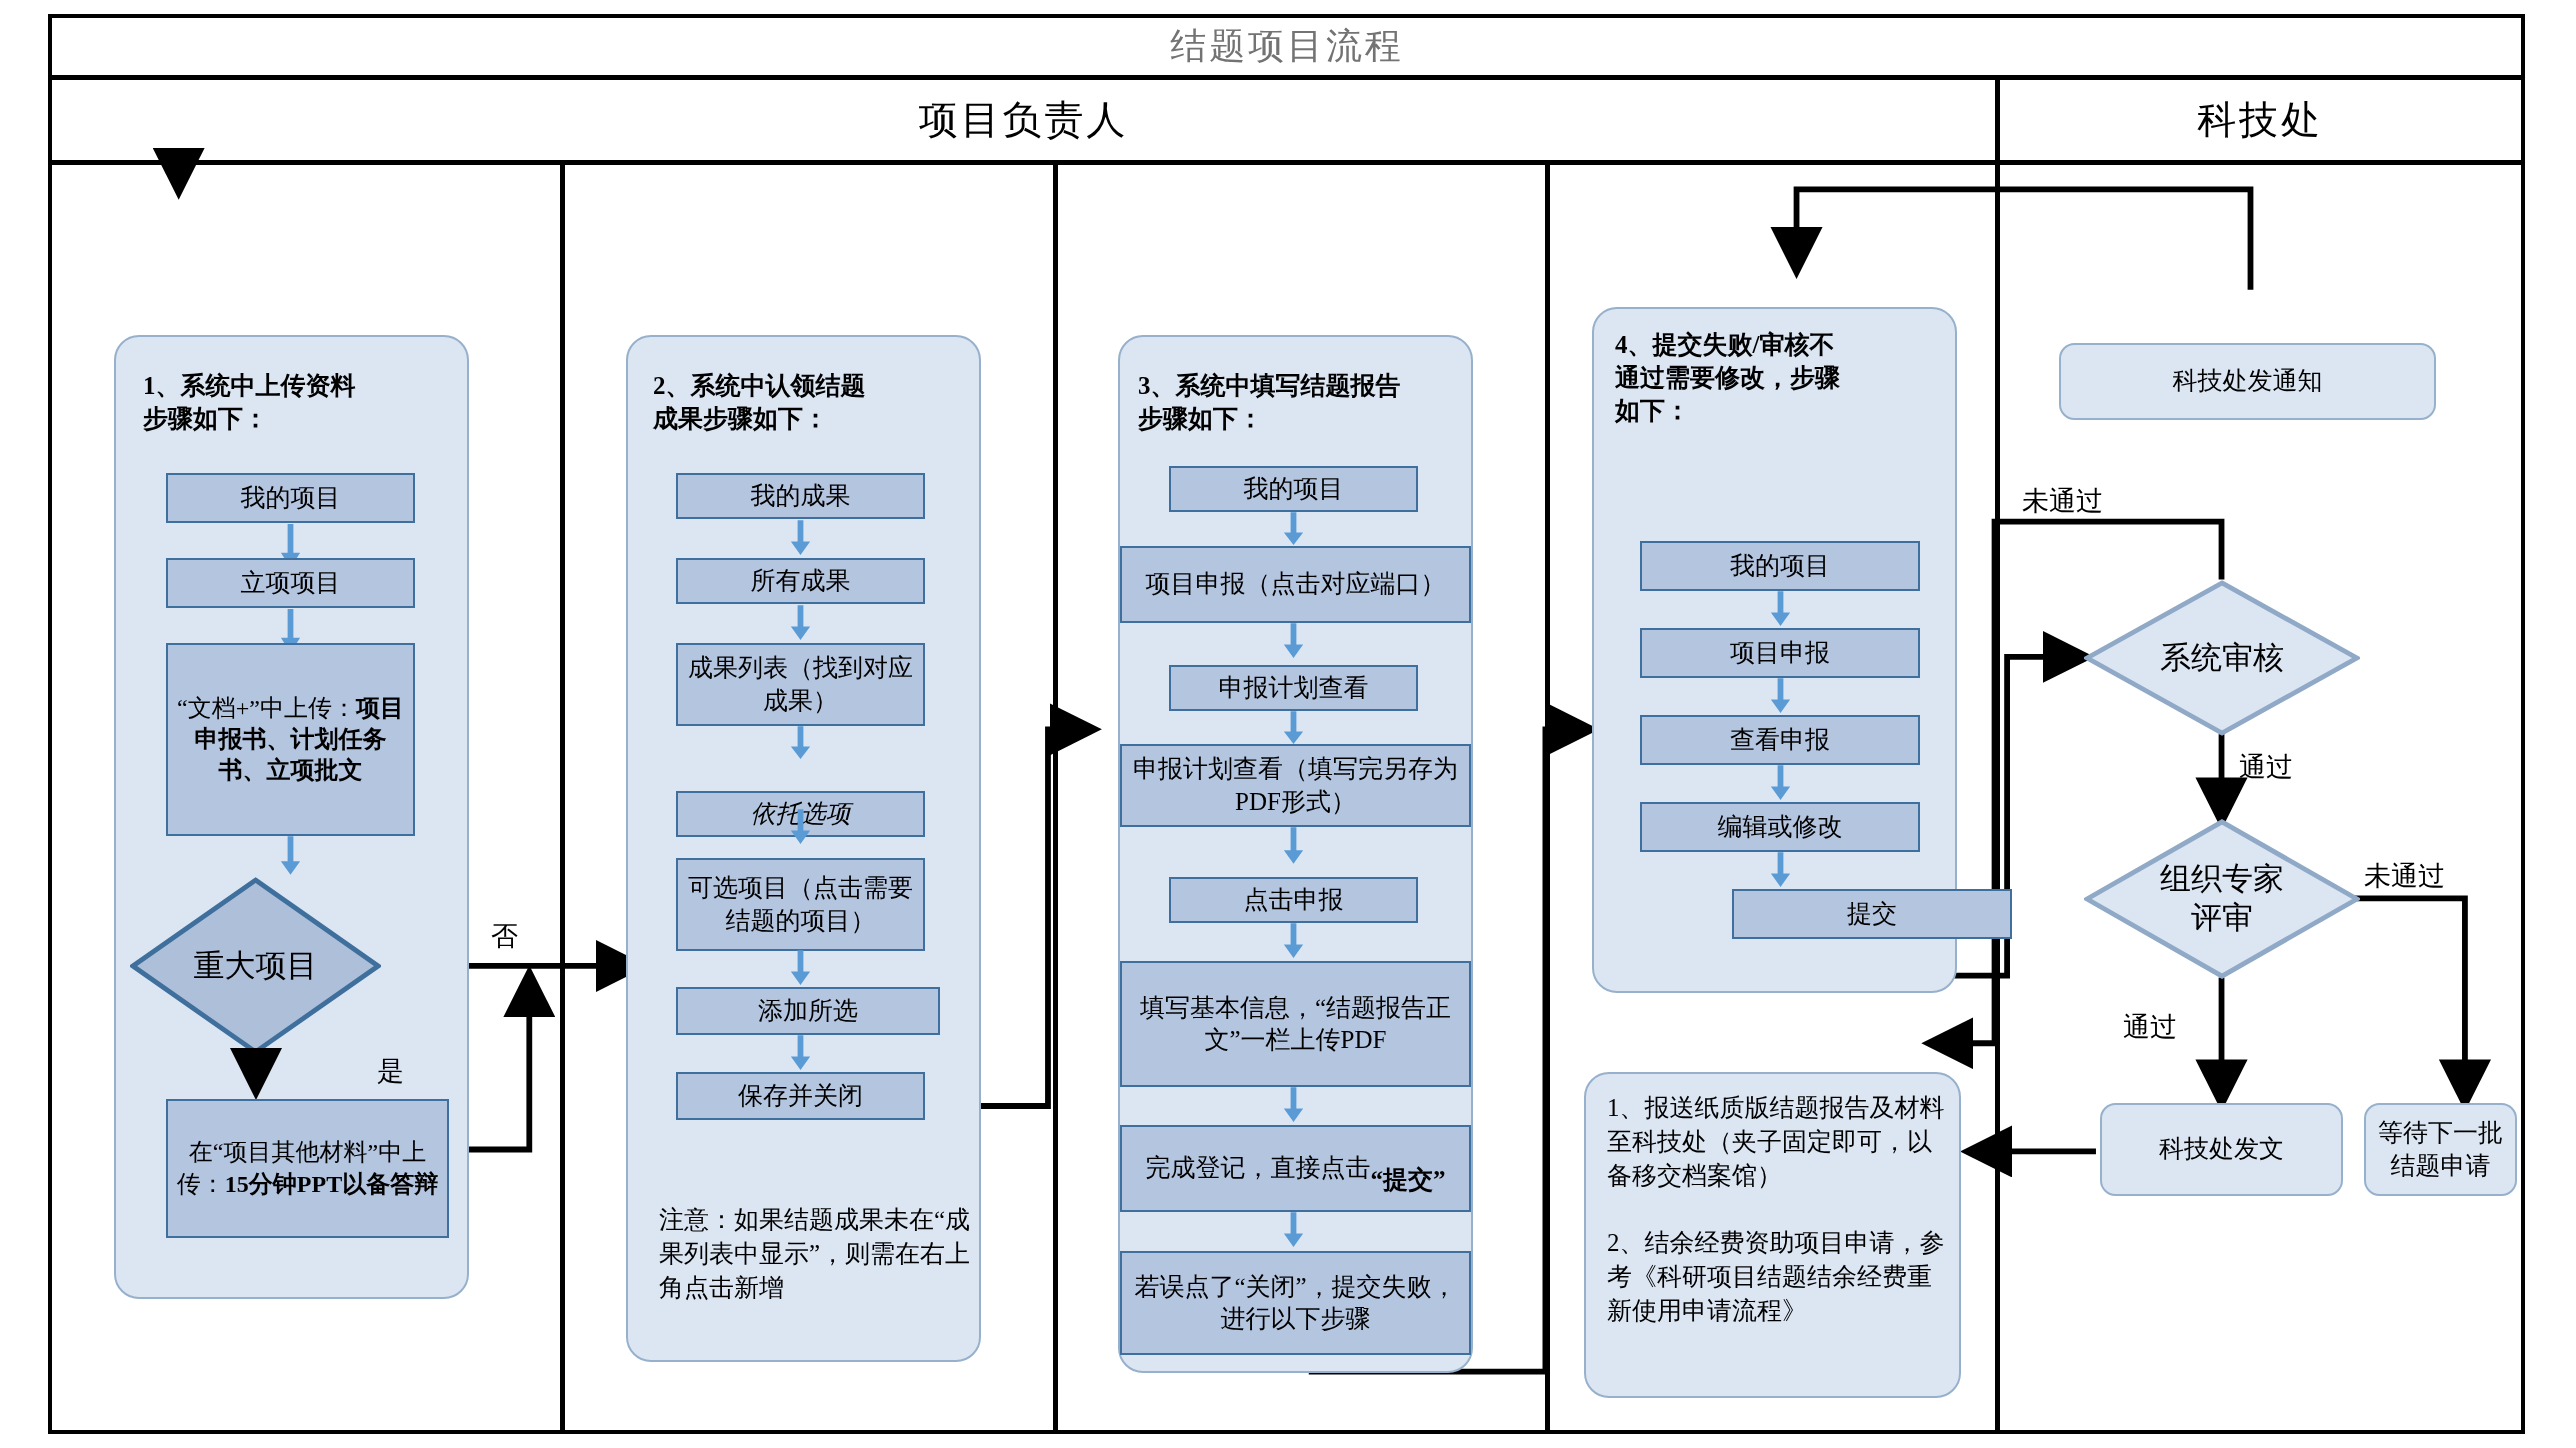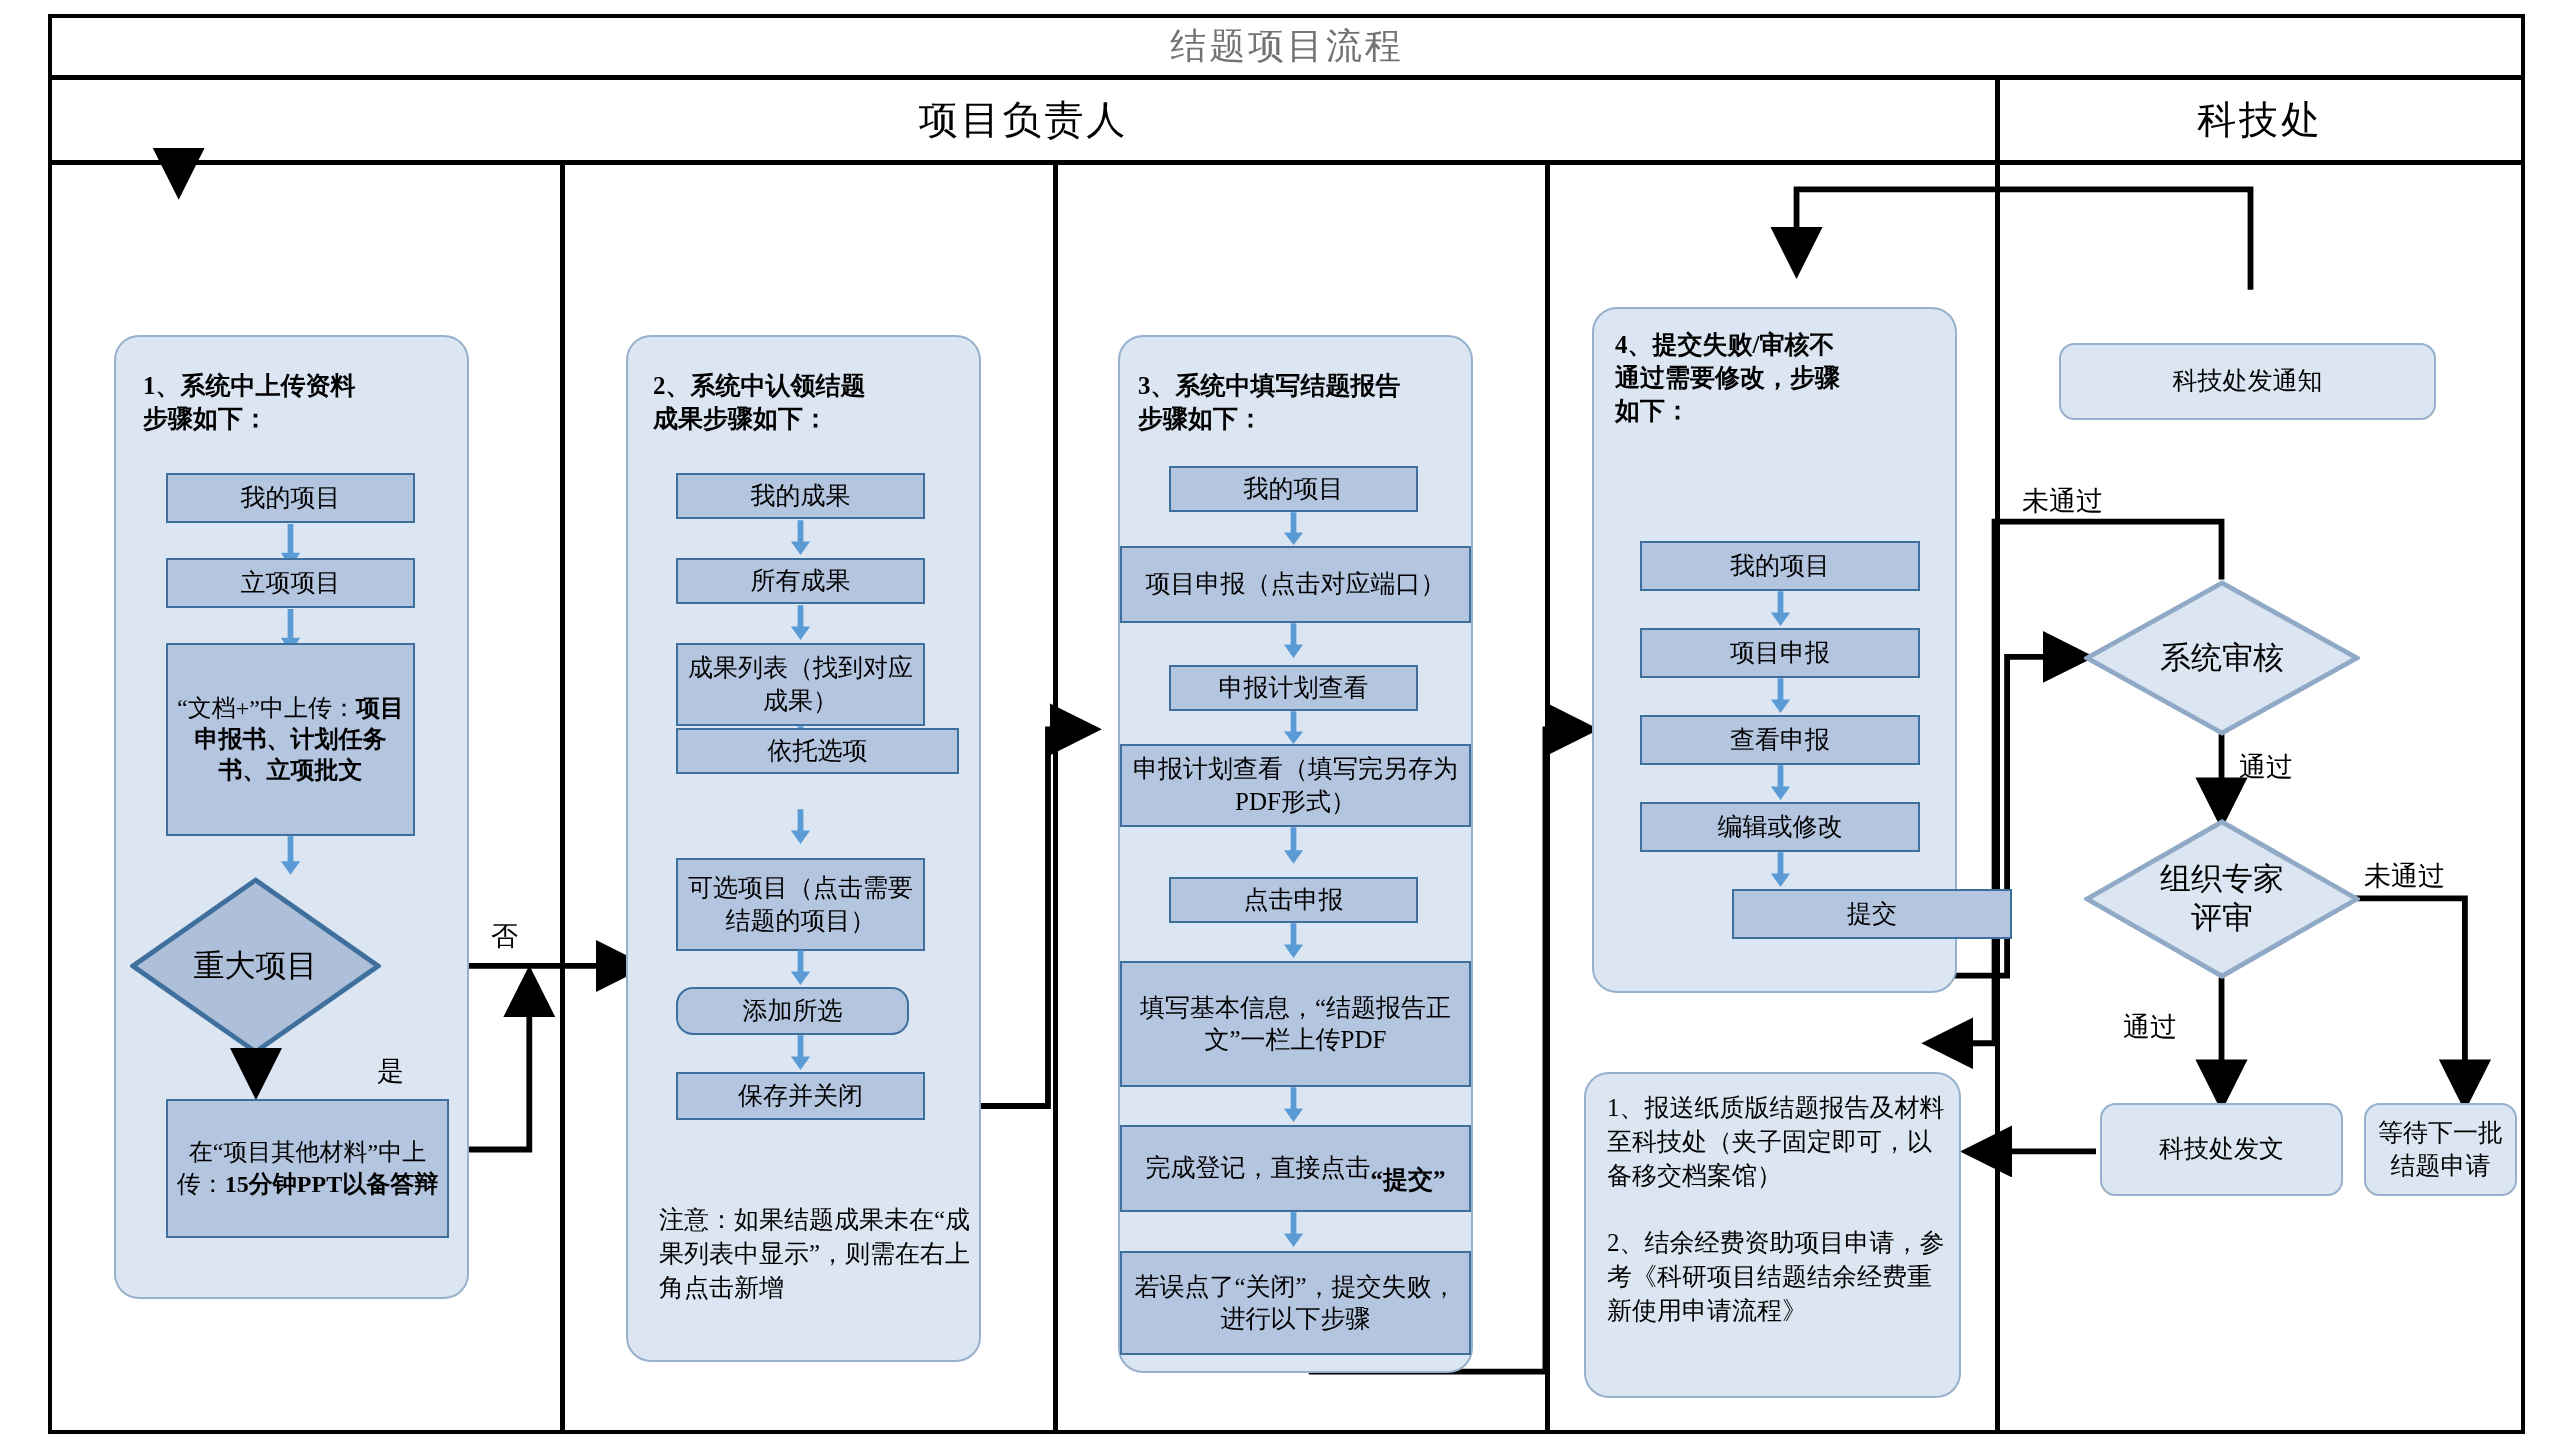--- a/index.html
+++ b/index.html
@@ -167,35 +167,35 @@
       </svg>
   </div>
 
   <div class="pbox" style="left:676px;top:643px;width:249px;height:83px;">成果列表（找到对应成果）</div>
   <div class="barrow" style="left:787px;top:726px;width:27px;height:35px;">
     <svg width="27" height="35" viewBox="0 0 28 36">
         <path d="M11,0 h6 v21 h7 l-10,13 l-10,-13 h7 z" fill="#5b9bd5"></path>
       </svg>
   </div>
 
-  <div class="pbox" style="left:676px;top:728px;width:283px;height:46px;">依托选项</div>
+  <div class="pbox" style="left:676px;top:791px;width:249px;height:46px;font-style:italic;">依托选项</div>
   <div class="barrow" style="left:787px;top:809px;width:27px;height:37px;">
     <svg width="27" height="37" viewBox="0 0 28 38">
         <path d="M11,0 h6 v22 h7 l-10,14 l-10,-14 h7 z" fill="#5b9bd5"></path>
       </svg>
   </div>
 
   <div class="pbox" style="left:676px;top:858px;width:249px;height:93px;">可选项目（点击需要结题的项目）</div>
   <div class="barrow" style="left:787px;top:950px;width:27px;height:37px;">
     <svg width="27" height="37" viewBox="0 0 28 38">
         <path d="M11,0 h6 v22 h7 l-10,14 l-10,-14 h7 z" fill="#5b9bd5"></path>
       </svg>
   </div>
 
-  <div class="pbox" style="left:676px;top:987px;width:233px;height:48px;border-radius:17px;">添加所选</div>
+  <div class="pbox" style="left:676px;top:987px;width:264px;height:48px;">添加所选</div>
   <div class="barrow" style="left:787px;top:1035px;width:27px;height:37px;">
     <svg width="27" height="37" viewBox="0 0 28 38">
         <path d="M11,0 h6 v22 h7 l-10,14 l-10,-14 h7 z" fill="#5b9bd5"></path>
       </svg>
   </div>
 
   <div class="pbox" style="left:676px;top:1072px;width:249px;height:48px;">保存并关闭</div>
 
   <div class="note" style="left:653px;top:1203px;width:319px;margin-left:6px;">注意：如果结题成果未在“成果列表中显示”，则需在右上角点击新增</div>
 

